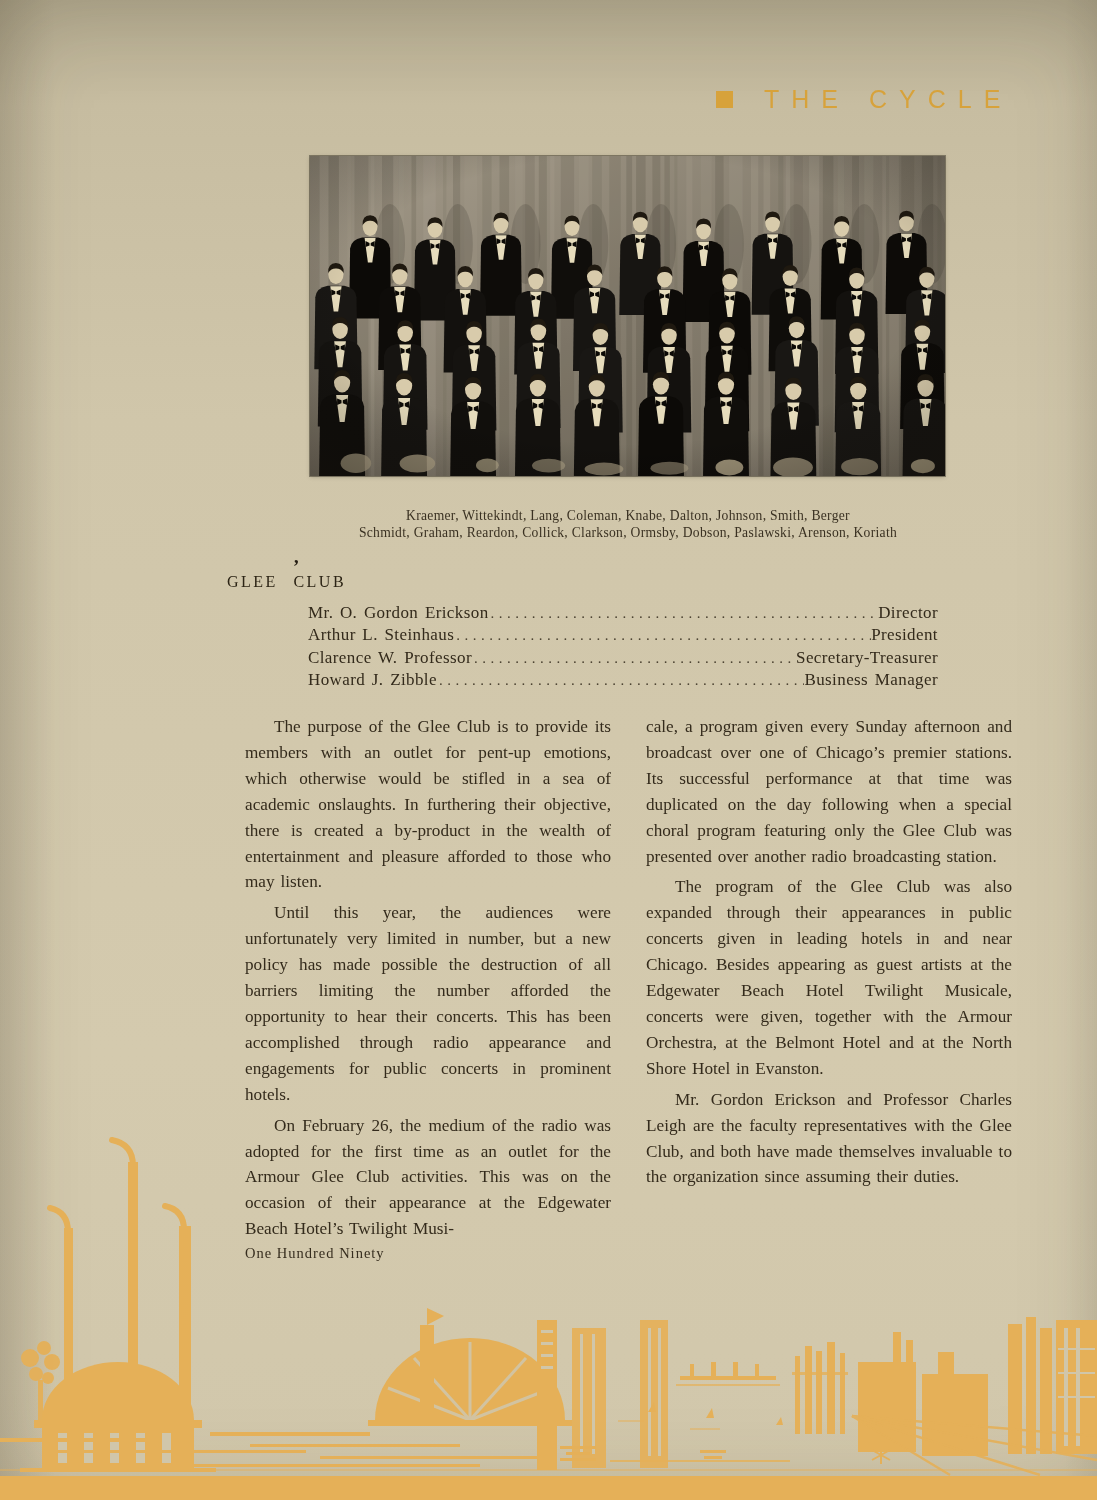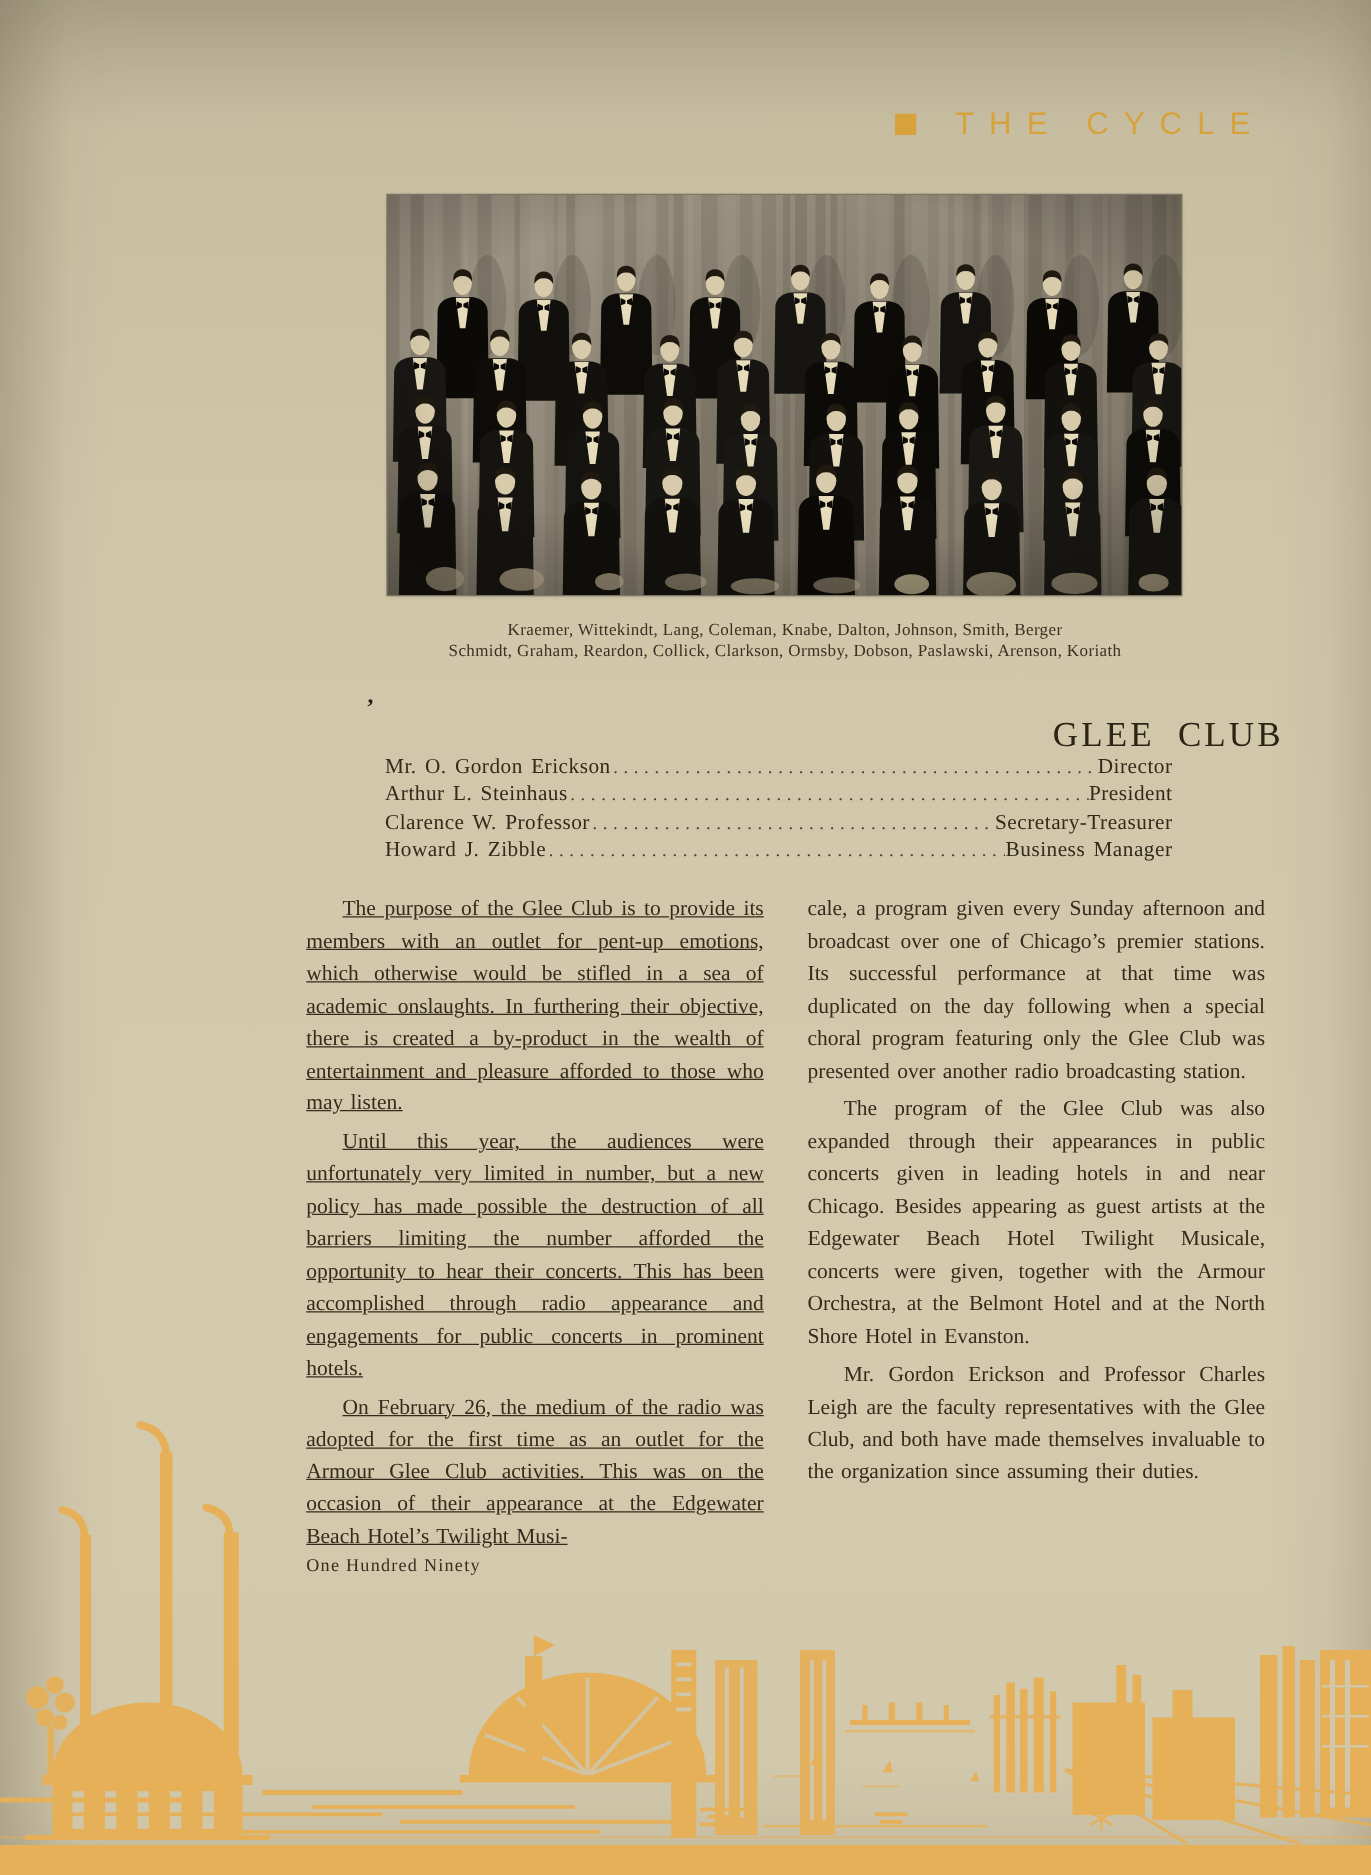--- a/index.html
+++ b/index.html
@@ -25,40 +25,40 @@
     font-family:"Liberation Sans", sans-serif; font-size:25px; letter-spacing:12px;
     color:var(--accent); font-weight:normal; white-space:nowrap;
   }
   .photo{
     position:absolute; left:310px; top:156px; width:635px; height:320px;
     box-shadow:0 0 0 1px rgba(45,40,28,.45), 0 1px 4px rgba(45,40,28,.25);
     background:#7a7366;
   }
   .photo svg{display:block;}
   .caption{
-    position:absolute; left:198px; top:496px; width:860px; text-align:center;
+    position:absolute; left:198px; top:508px; width:860px; text-align:center;
     font-size:13.6px; line-height:16.6px; color:var(--caption-ink); letter-spacing:.3px;
   }
   .ink-mark{position:absolute; left:293px; top:556px; font-size:19px; font-weight:bold; color:#241d12;}
   .section-title{
-    position:absolute; left:227px; top:573px; width:800px; text-align:right;
-    font-size:28px; letter-spacing:2.5px; word-spacing:9px; color:#2c2415;
+    position:absolute; left:227px; top:573px; width:800px; text-align:left;
+    font-size:16px; letter-spacing:2.5px; word-spacing:9px; color:#2c2415;
   }
   .officers{position:absolute; left:308px; top:603px; width:630px; font-size:17px; color:#332a1b;}
   .officer{display:flex; align-items:baseline; height:22.4px; white-space:nowrap;justify-content:center;}
   .o-name{letter-spacing:.4px; word-spacing:2px;}
   .o-dots{flex:1; overflow:hidden; letter-spacing:4.5px; font-size:15px; opacity:.85; padding:0 3px 0 2px;}
   .o-role{letter-spacing:.4px; word-spacing:2px;}
   .col{
     position:absolute; top:714px; width:366px; font-size:17.2px; line-height:25.9px;
     text-align:justify; word-spacing:1.6px; color:#342b1c;
   }
   .col p{margin:0 0 5px 0;}
   .col p.indent{text-indent:29px;}
-  .col-left{left:245px;text-decoration:underline;}
+  .col-left{left:245px;}
   .col-right{left:646px;}
   .page-number{
     position:absolute; left:245px; top:1245px; font-size:14.5px;
     letter-spacing:1px; color:#362d1e;
   }
   .skyline{position:absolute; left:0; top:1120px;}
 </style>
 </head>
 <body>
 

